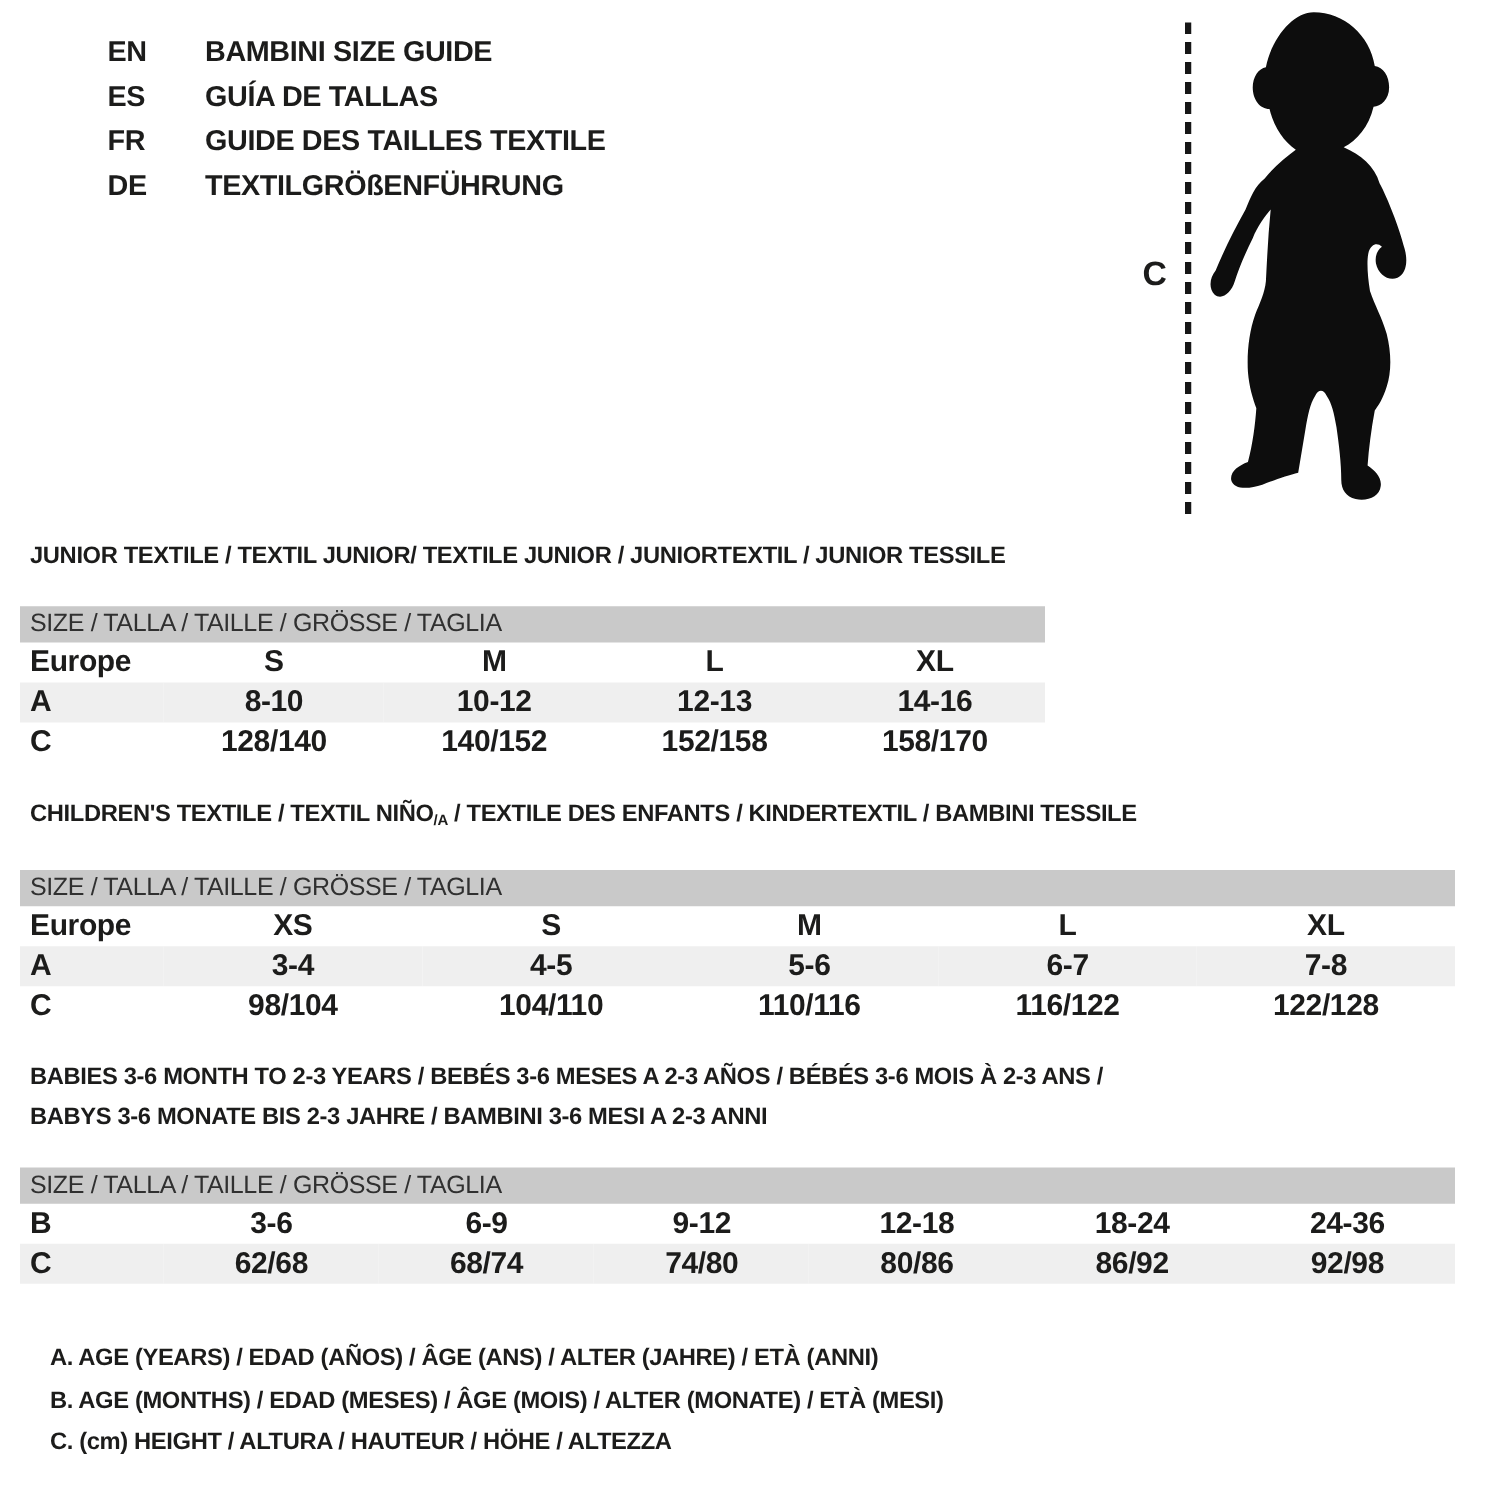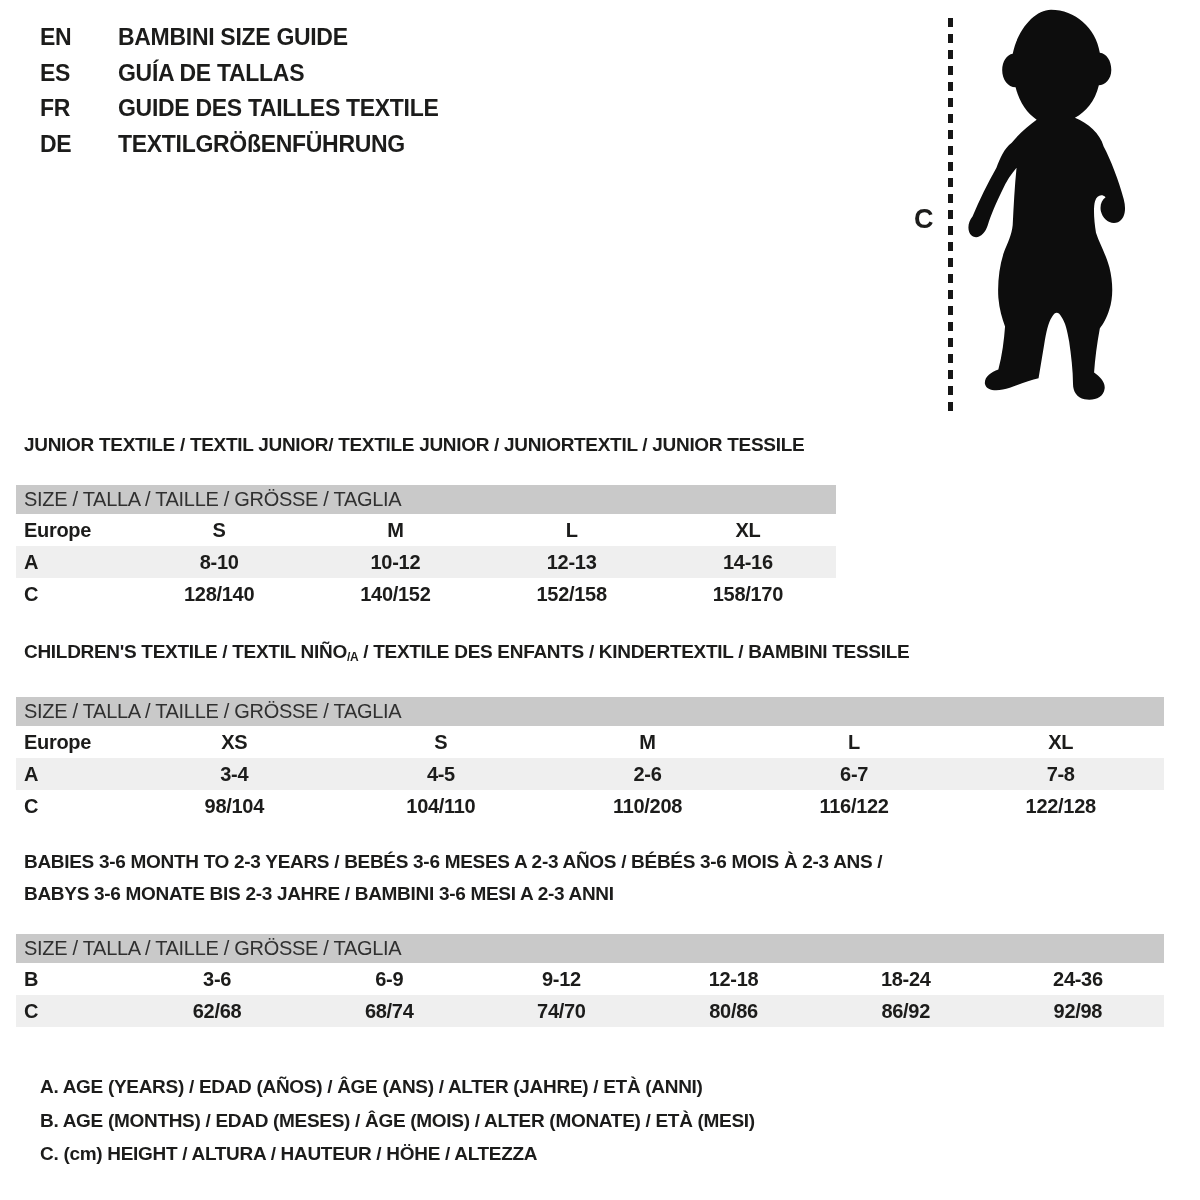--- a/index.html
+++ b/index.html
@@ -3,21 +3,21 @@
 <meta charset="utf-8">
 <style>
   html,body{margin:0;padding:0;background:#ffffff;}
   .page{
     position:relative;width:1200px;height:1200px;background:#ffffff;
     font-family:"Liberation Sans",sans-serif;color:#1c1c1b;overflow:hidden;
     letter-spacing:-0.3px;
   }
   
   .lang-block{position:absolute;top:24px;left:40px;}
-  .lang-row{display:flex;height:35.5px;}
+  .lang-row{display:flex;height:35.5px;align-items:center;margin-left:46px;}
   .lang-code{width:78px;font-weight:bold;font-size:23px;}
   .lang-title{font-weight:bold;font-size:23px;}
   
   .figure-area{position:absolute;top:0;left:900px;width:300px;height:430px;}
   .height-line{
     position:absolute;left:48px;top:18px;width:5px;height:398px;
     background:repeating-linear-gradient(to bottom,#161616 0 9px,transparent 9px 16px);
   }
   .height-label{position:absolute;left:14px;top:204px;font-size:27px;font-weight:bold;}
   .toddler-svg{position:absolute;left:60px;top:3px;}
@@ -27,21 +27,21 @@
   .sec-children{top:636px;width:1148px;}
   .sec-babies{top:836px;width:1148px;margin-top:10px;}
   .sec-title{font-size:19px;font-weight:bold;line-height:32px;padding-left:8px;margin-bottom:24px;white-space:nowrap;}
   .sec-title .sub{font-size:12px;vertical-align:-3px;}
   .size-header{
     height:29px;line-height:29px;background:#c9c9c9;color:#303030;
     font-weight:normal;font-size:20px;padding-left:8px;
   }
   table{border-collapse:collapse;width:100%;table-layout:fixed;}
   col.label-col{width:115px;}
-  th,td{font-weight:bold;font-size:20px;height:32px;padding:0;}
+  th,td{font-weight:bold;font-size:24px;height:32px;padding:0;}
   th.row-label{text-align:left;padding-left:8px;}
   td{text-align:center;}
   tbody tr:nth-child(2){background:#efefef;}
   
   .legend{position:absolute;left:40px;top:1070px;}
   .legend-line{font-size:19px;font-weight:bold;line-height:33.5px;white-space:nowrap;}
 </style>
 </head>
 <body>
 
@@ -177,29 +177,29 @@
             <td>XS</td>
             <td>S</td>
             <td>M</td>
             <td>L</td>
             <td>XL</td>
           </tr>
           <tr>
             <th class="row-label">A</th>
             <td>3-4</td>
             <td>4-5</td>
-            <td>2-6</td>
+            <td>5-6</td>
             <td>6-7</td>
             <td>7-8</td>
           </tr>
           <tr>
             <th class="row-label">C</th>
             <td>98/104</td>
             <td>104/110</td>
-            <td>110/208</td>
+            <td>110/116</td>
             <td>116/122</td>
             <td>122/128</td>
           </tr>
         </tbody>
       </table>
   </section>
 
   <section class="size-section sec-babies">
     <div class="sec-title">
         <div class="title-line"><span>BABIES 3-6 MONTH TO 2-3 YEARS / BEBÉS 3-6 MESES A 2-3 AÑOS / BÉBÉS 3-6 MOIS À 2-3 ANS /</span></div>
@@ -223,21 +223,21 @@
             <td>6-9</td>
             <td>9-12</td>
             <td>12-18</td>
             <td>18-24</td>
             <td>24-36</td>
           </tr>
           <tr>
             <th class="row-label">C</th>
             <td>62/68</td>
             <td>68/74</td>
-            <td>74/70</td>
+            <td>74/80</td>
             <td>80/86</td>
             <td>86/92</td>
             <td>92/98</td>
           </tr>
         </tbody>
       </table>
   </section>
 
   <div class="legend">
       <div class="legend-line">A. AGE (YEARS) / EDAD (AÑOS) / ÂGE (ANS) / ALTER (JAHRE) / ETÀ (ANNI)</div>

